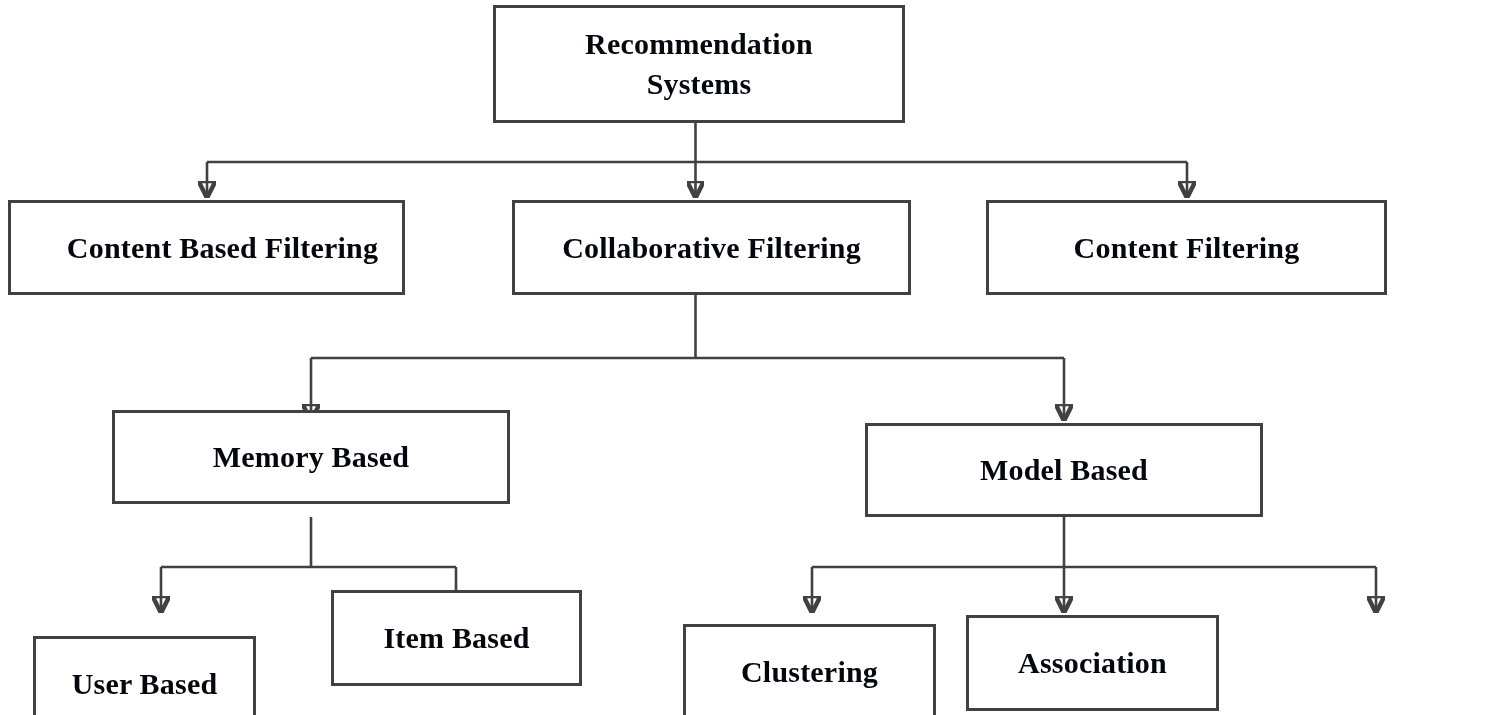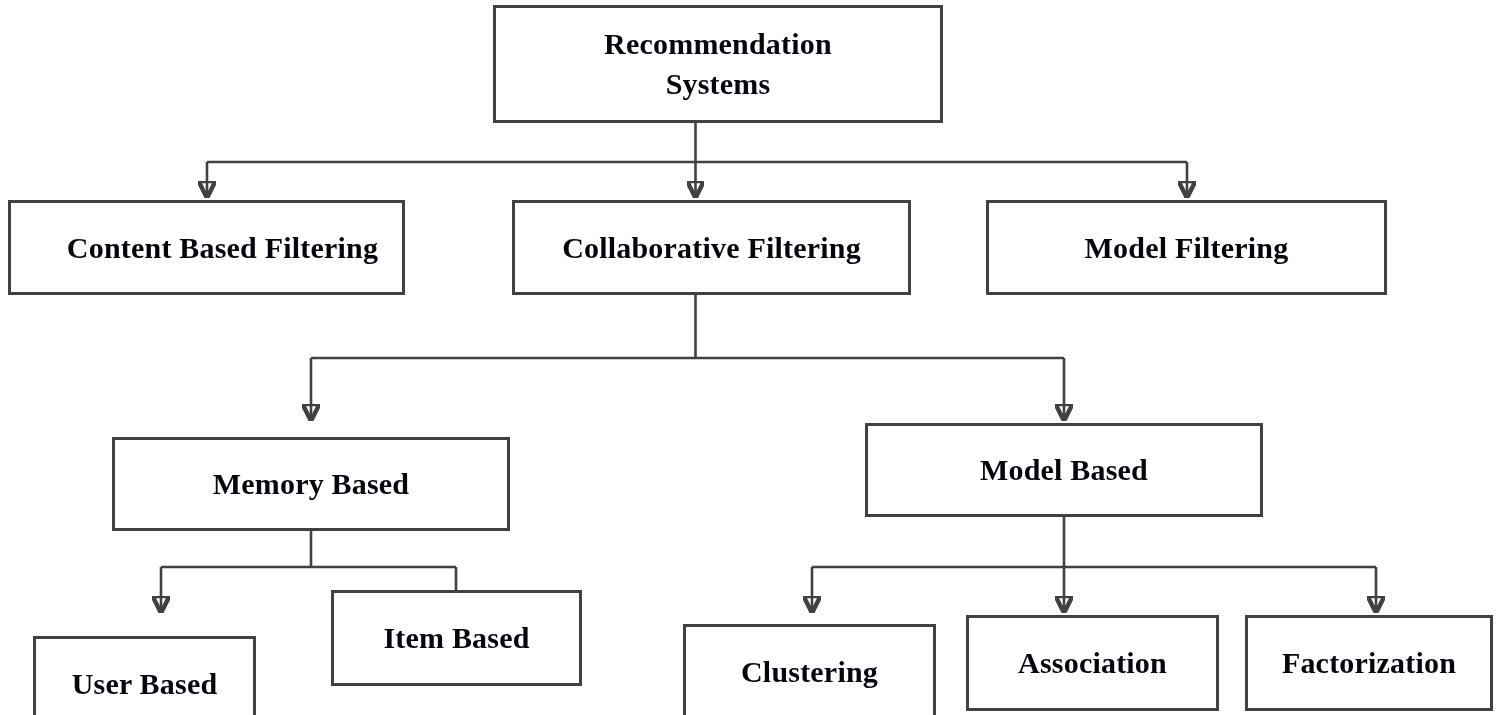--- a/index.html
+++ b/index.html
@@ -39,25 +39,25 @@
   }
   .node .label {
     font-weight: bold;
     font-size: 30px;
     line-height: 40px;
     color: #06060e;
     white-space: pre-line;
     letter-spacing: 0.2px;
   }
   
-  .n-root          { left: 493px;  top: 5px;   width: 450px; height: 118px; }
+  .n-root          { left: 493px;  top: 5px;   width: 412px; height: 118px; }
   .n-content       { left: 8px;    top: 200px; width: 397px; height: 95px; padding-left: 32px;  }
   .n-collaborative { left: 496px;  top: 200px; width: 399px; height: 95px; margin-left: 16px;  }
   .n-hybrid        { left: 986px;  top: 200px; width: 401px; height: 95px;  }
-  .n-memory        { left: 112px;  top: 437px; width: 398px; height: 94px;  }
+  .n-memory        { left: 112px;  top: 410px; width: 398px; height: 94px;  }
   .n-model         { left: 865px;  top: 423px; width: 398px; height: 94px; text-align: center;  }
   .n-user          { left: 33px;   top: 636px; width: 223px; height: 96px;  }
   .n-item          { left: 331px;  top: 590px; width: 251px; height: 96px;  }
   .n-clustering    { left: 683px;  top: 615px; width: 253px; height: 96px; margin-top: 9px;  }
   .n-association   { left: 966px;  top: 615px; width: 253px; height: 96px;  }
   .n-factorization { left: 1245px; top: 615px; width: 248px; height: 96px;  }
 </style>
 </head>
 <body>
 
@@ -107,21 +107,21 @@
 
   <div class="node n-content">
     <span class="label">Content Based Filtering</span>
   </div>
 
   <div class="node n-collaborative">
     <span class="label">Collaborative Filtering</span>
   </div>
 
   <div class="node n-hybrid">
-    <span class="label">Model Filtering</span>
+    <span class="label">Content Filtering</span>
   </div>
 
   <div class="node n-memory">
     <span class="label">Memory Based</span>
   </div>
 
   <div class="node n-model">
     <span class="label">Model Based</span>
   </div>
 
@@ -134,17 +134,14 @@
   </div>
 
   <div class="node n-clustering">
     <span class="label">Clustering</span>
   </div>
 
   <div class="node n-association">
     <span class="label">Association</span>
   </div>
 
-  <div class="node n-factorization">
-    <span class="label">Factorization</span>
-  </div>
 
 </div>
 
 </body></html>

